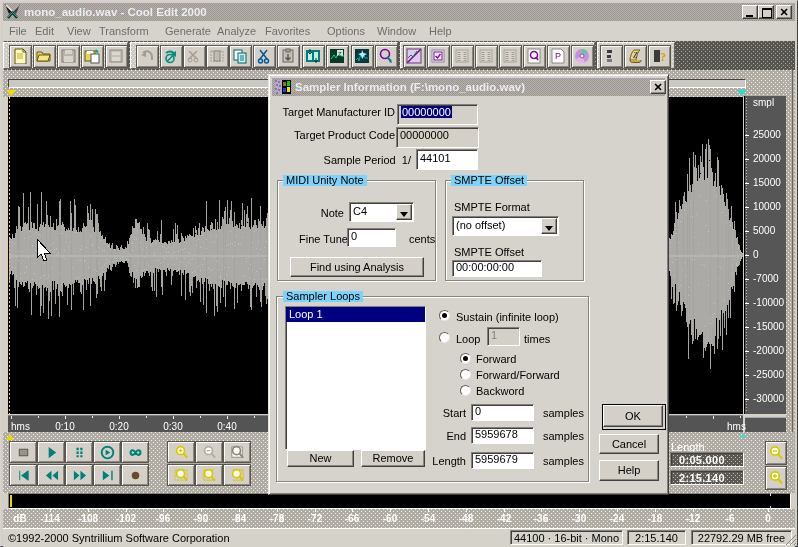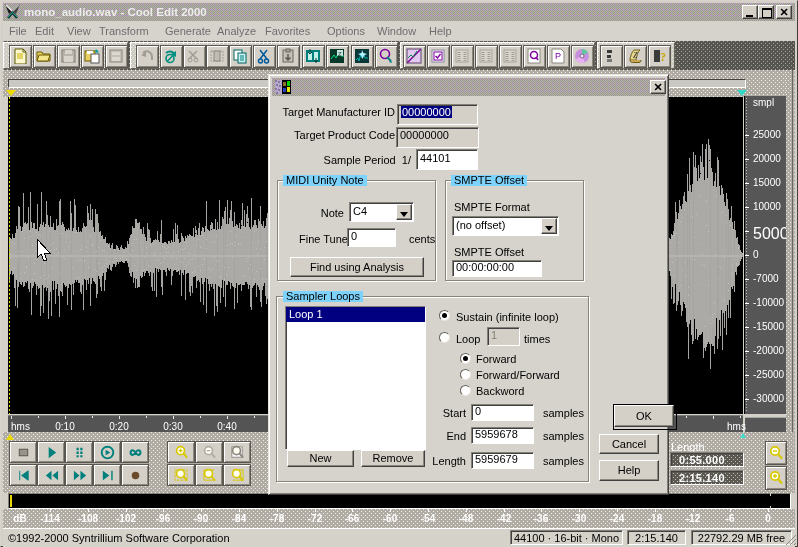--- a/index.html
+++ b/index.html
@@ -445,21 +445,21 @@
     <div class="a" style="left:1px;top:314px;width:1px;height:1px;background:#c0c0c0"></div>
     <div class="wt" style="left:8px;top:1px;font-size:10px">smpl</div>
     <div class="wt" style="left:8px;top:33px;font-size:10px">25000</div>
     <div class="a" style="left:0;top:39px;width:4px;height:1px;background:#fff"></div>
     <div class="wt" style="left:8px;top:57px;font-size:10px">20000</div>
     <div class="a" style="left:0;top:63px;width:4px;height:1px;background:#fff"></div>
     <div class="wt" style="left:8px;top:81px;font-size:10px">15000</div>
     <div class="a" style="left:0;top:87px;width:4px;height:1px;background:#fff"></div>
     <div class="wt" style="left:8px;top:105px;font-size:10px">10000</div>
     <div class="a" style="left:0;top:111px;width:4px;height:1px;background:#fff"></div>
-    <div class="wt" style="left:8px;top:129px;font-size:16px">5000</div>
+    <div class="wt" style="left:8px;top:129px;font-size:10px">5000</div>
     <div class="a" style="left:0;top:135px;width:4px;height:1px;background:#fff"></div>
     <div class="wt" style="left:8px;top:153px;font-size:10px">0</div>
     <div class="a" style="left:0;top:159px;width:4px;height:1px;background:#fff"></div>
     <div class="wt" style="left:8px;top:177px;font-size:10px">-7000</div>
     <div class="a" style="left:0;top:183px;width:4px;height:1px;background:#fff"></div>
     <div class="wt" style="left:8px;top:201px;font-size:10px">-10000</div>
     <div class="a" style="left:0;top:207px;width:4px;height:1px;background:#fff"></div>
     <div class="wt" style="left:8px;top:225px;font-size:10px">-15000</div>
     <div class="a" style="left:0;top:231px;width:4px;height:1px;background:#fff"></div>
     <div class="wt" style="left:8px;top:249px;font-size:10px">-20000</div>
@@ -565,21 +565,21 @@
 <div class="tbtn" style="left:223px;top:464px;width:28px;height:22px">
     <svg width="15" height="15" viewBox="0 0 16 16" style="position:absolute;left:6px;top:3px">
       <path d="M14 2v11M3 2h11M3 13h11" stroke="#d8c800" fill="none"></path>
       <circle cx="7" cy="6" r="4.2" fill="#fffef0" stroke="#d8c800" stroke-width="1.8"></circle>
       <path d="M10 9l4 4.5" stroke="#d8c800" stroke-width="2.2"></path>
     </svg>
   </div>
 
 <div class="wt" style="left:671px;top:441px;font-size:11px">Length</div>
 <div class="a dd sunk" style="left:670px;top:452px;width:74px;height:15px">
-    <div class="wt" style="left:8px;top:1px;font-weight:bold;letter-spacing:.3px">0:55.000</div>
+    <div class="wt" style="left:8px;top:1px;font-weight:bold;letter-spacing:.3px">0:05.000</div>
   </div>
 <div class="a dd sunk" style="left:670px;top:470px;width:74px;height:15px">
     <div class="wt" style="left:8px;top:1px;font-weight:bold;letter-spacing:.3px">2:15.140</div>
   </div>
 <div class="tbtn" style="left:765px;top:441px;width:22px;height:24px">
     <svg width="16" height="16" viewBox="0 0 16 16" style="position:absolute;left:2px;top:3px">
       <circle cx="7" cy="6" r="4.2" fill="#fffef0" stroke="#d8c800" stroke-width="1.8"></circle>
       <path d="M5 6h4" stroke="#d8c800" stroke-width="1.4"></path>
       <path d="M10 9l4 4.5" stroke="#d8c800" stroke-width="2.2"></path>
     </svg>
@@ -662,20 +662,21 @@
         <rect x="0" y="8" width="2" height="2"></rect>
         <rect x="3" y="9" width="2" height="2"></rect>
         <rect x="1" y="12" width="2" height="2"></rect>
       </g>
       <rect x="7" y="0" width="9" height="14" fill="#000"></rect>
       <rect x="8" y="2" width="3" height="4" fill="#907030"></rect>
       <rect x="12" y="1" width="3" height="5" fill="#00d000"></rect>
       <rect x="8" y="8" width="3" height="4" fill="#2040c0"></rect>
       <rect x="12" y="7" width="3" height="5" fill="#e8e800"></rect>
     </svg>
+ <div class="a" style="left:26px;top:6px;font-weight:bold;font-size:11.5px;color:#ececec">Sampler Information (F:\mono_audio.wav)</div>
  <div class="pbtn" style="left:381px;top:5px;width:16px;height:14px;font-size:11px;font-weight:bold;line-height:12px">✕</div>
 
  <div class="rlab" style="left:9px;top:31px;width:117px">Target Manufacturer ID</div>
  <div class="inp ginp" style="left:128px;top:29px;width:81px;height:21px"><span style="background:#000080;color:#fff;padding:0 1px">00000000</span></div>
  <div class="rlab" style="left:9px;top:54px;width:117px">Target Product Code</div>
  <div class="inp ginp" style="left:127px;top:52px;width:83px;height:21px">00000000</div>
  <div class="rlab" style="left:9px;top:79px;width:133px">Sample Period&nbsp;&nbsp;1/</div>
  <div class="inp" style="left:147px;top:74px;width:62px;height:21px;line-height:17px">44101</div>
 
  <div class="grp" style="left:8px;top:105px;width:159px;height:101px"></div>
@@ -720,18 +721,18 @@
  <div class="lab" style="left:274px;top:332px">samples</div>
  <div class="rlab" style="left:150px;top:355px;width:47px">End</div>
  <div class="inp" style="left:202px;top:352px;width:63px;height:17px;line-height:13px">5959678</div>
  <div class="lab" style="left:274px;top:355px">samples</div>
  <div class="rlab" style="left:145px;top:380px;width:52px">Length</div>
  <div class="inp" style="left:202px;top:377px;width:63px;height:17px;line-height:13px">5959679</div>
  <div class="lab" style="left:274px;top:380px">samples</div>
  <div class="pbtn" style="left:18px;top:375px;width:67px;height:17px;line-height:15px">New</div>
  <div class="pbtn" style="left:92px;top:375px;width:64px;height:17px;line-height:15px">Remove</div>
 
- <div class="a" style="left:344px;top:329px;width:62px;height:24px;border:1px solid #000">
+ <div class="a" style="left:333px;top:329px;width:62px;height:24px;border:1px solid #000">
       <div class="pbtn" style="left:0;top:0;width:60px;height:22px;line-height:20px">OK</div>
     </div>
  <div class="pbtn" style="left:330px;top:359px;width:60px;height:20px;line-height:18px">Cancel</div>
  <div class="pbtn" style="left:330px;top:385px;width:60px;height:21px;line-height:19px">Help</div>
 </div>
 
 </body></html>

